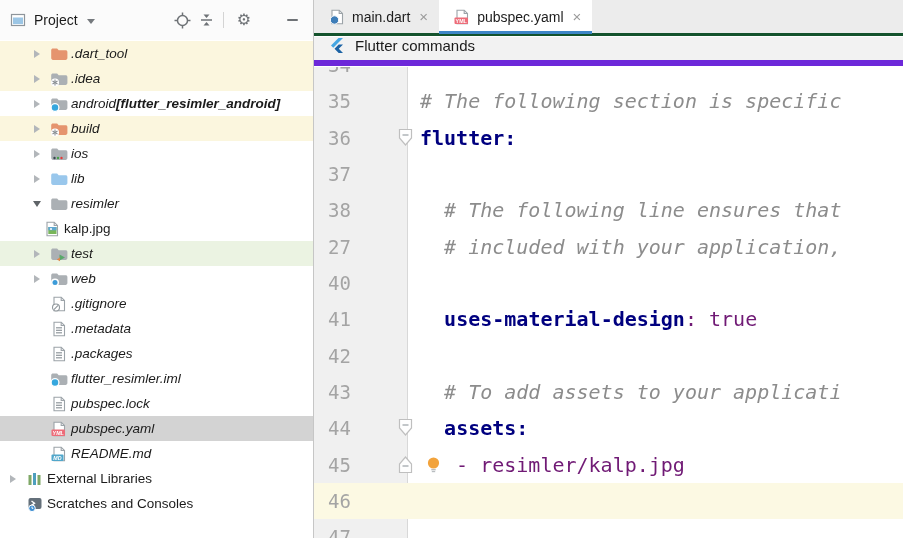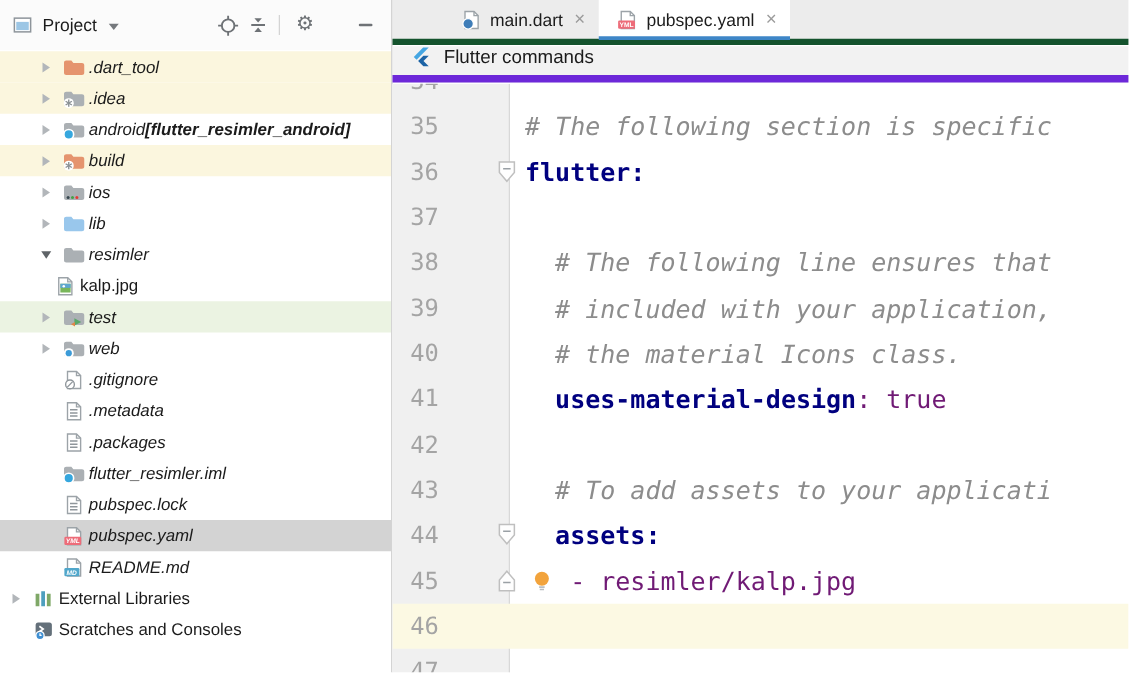--- a/index.html
+++ b/index.html
@@ -36,21 +36,21 @@
   .lbl.bold{font-weight:bold;}
   .sfx{font-weight:bold;}
   .tpath{color:#a6a6a6;margin-left:7px;}
 
   
   .vsplit{position:absolute;left:313px;top:0;width:1px;height:559px;background:#c6c6c6;}
 
   
   .east{position:absolute;left:314px;top:0;right:0;height:559px;}
   .tabbar{position:absolute;left:0;top:0;right:0;height:36px;background:var(--tabbar_bg,#ECECEC);
-          border-bottom:5px solid #14532d;display:flex;box-sizing:border-box;padding-left:40px;}
+          border-bottom:3px solid #14532d;display:flex;box-sizing:border-box;}
   .tab{display:flex;align-items:center;gap:7px;padding:0 11px 0 15px;font-size:14px;color:#1c1c1c;
        position:relative;height:100%;box-sizing:border-box;}
   .tab .tclose{color:#9b9b9b;font-size:15px;margin-left:2px;}
   .tab.active{background:#fff;}
   .tab.active::after{content:"";position:absolute;left:0;right:0;bottom:-1px;height:3px;background:var(--accent,#3E86C7);}
 
   .banner{position:absolute;left:0;top:37px;right:0;height:29px;background:var(--banner_bg,#F2F2F2);
           border-bottom:6px solid #6d28d9;display:flex;align-items:flex-start;padding-left:15px;gap:9px;
           font-size:15px;color:#1a1a1a;box-sizing:border-box;}
 
@@ -422,26 +422,25 @@
           </div>
           <div class="erow">
             <span class="ln">37</span>
             <span class="code"></span>
           </div>
           <div class="erow">
             <span class="ln">38</span>
             <span class="code"><span class="comment">  # The following line ensures that</span></span>
           </div>
           <div class="erow">
-            <span class="ln">39</span>
+            <span class="ln">27</span>
             <span class="code"><span class="comment">  # included with your application,</span></span>
           </div>
           <div class="erow">
             <span class="ln">40</span>
-            <span class="code"><span class="comment">  # the material Icons class.</span></span>
           </div>
           <div class="erow">
             <span class="ln">41</span>
             <span class="code"><span class="plain">  </span><span class="key">uses-material-design</span><span class="plain">: true</span></span>
           </div>
           <div class="erow">
             <span class="ln">42</span>
             <span class="code"></span>
           </div>
           <div class="erow">

